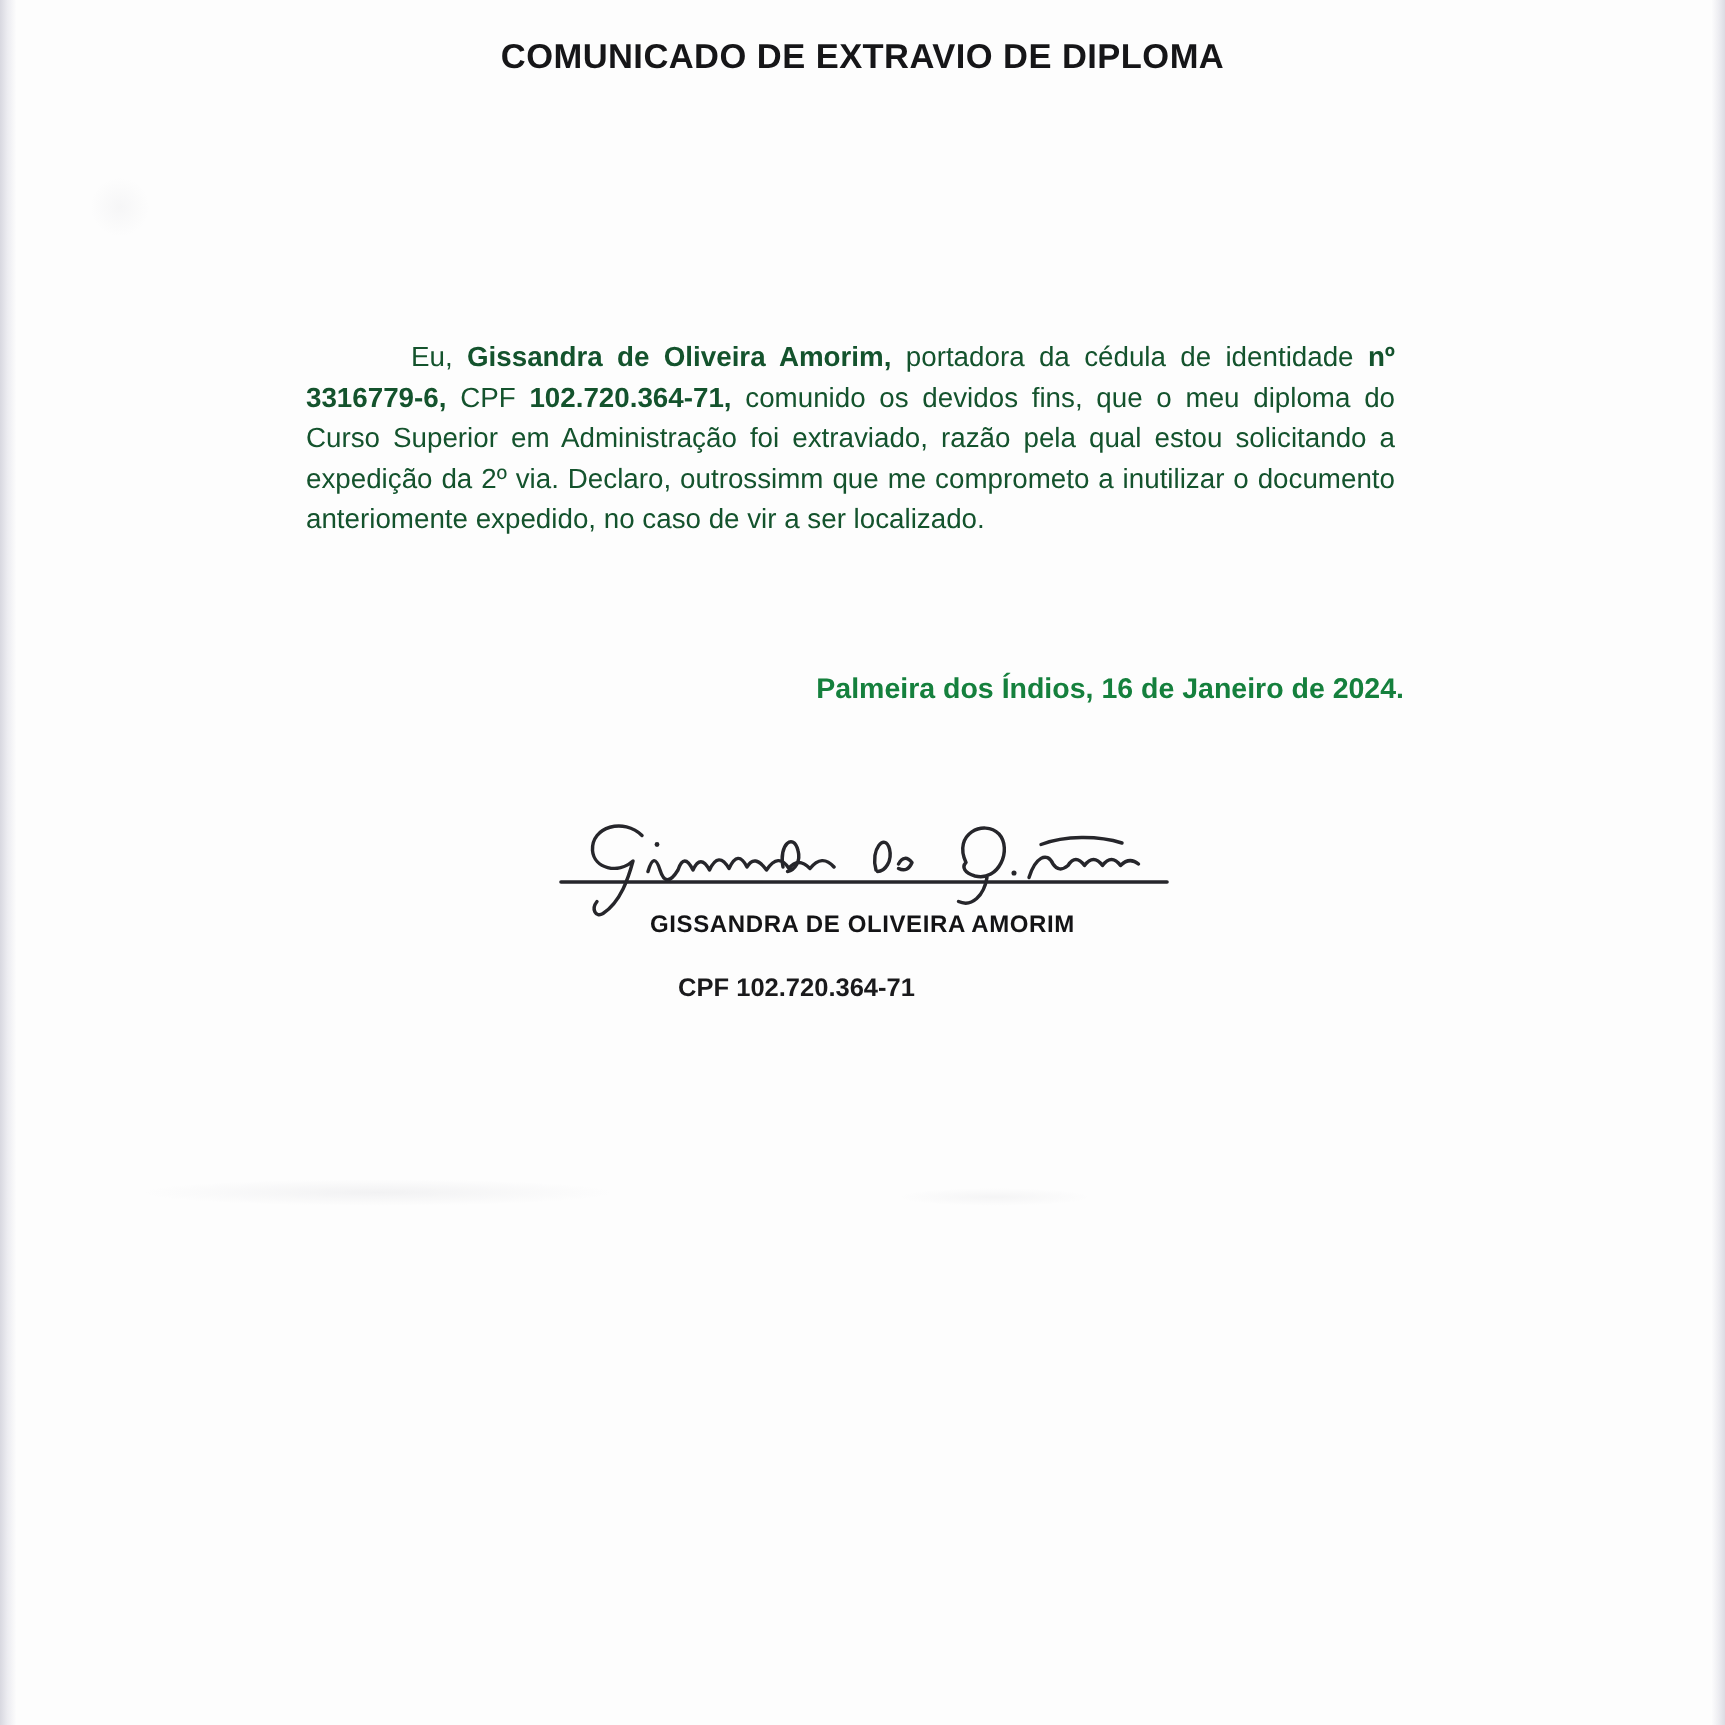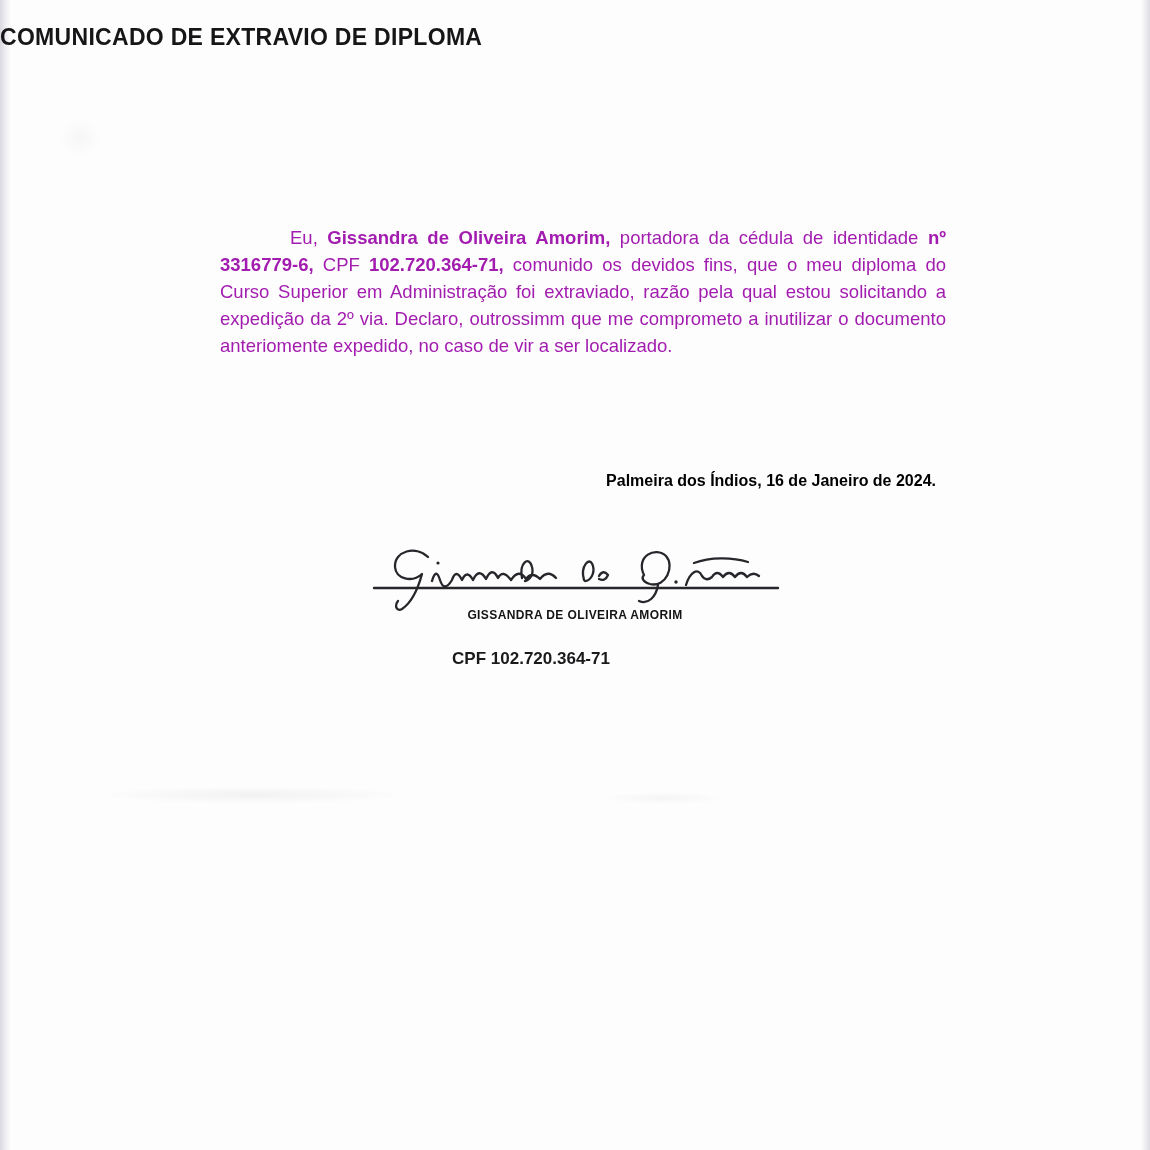--- a/index.html
+++ b/index.html
@@ -31,63 +31,64 @@
     right: 0;
     width: 9px;
     background: linear-gradient(to left, #dcdce3 0%, #eeeef2 50%, rgba(255,255,255,0) 100%);
   }
   .title {
     position: absolute;
     top: 24px;
     left: 0;
     width: 100%;
     margin: 0;
+    text-align: center;
     font-size: 23px;
     font-weight: 700;
     letter-spacing: 0.3px;
     color: #161618;
   }
   .body-par {
     position: absolute;
     top: 224px;
-    left: 220px;
+    left: 204px;
     width: 726px;
     margin: 0;
     font-size: 18.5px;
     line-height: 27px;
     text-align: justify;
     text-indent: 70px;
-    color: #a21caf;
+    color: #14532d;
   }
   .body-par .seg.bold { font-weight: 700; }
   .dateline {
     position: absolute;
-    top: 472px;
+    top: 449px;
     left: 210px;
     width: 726px;
     text-align: right;
-    font-size: 16px;
+    font-size: 19px;
     font-weight: 700;
-    color: #000000;
+    color: #15803d;
   }
   .sig-wrap {
     position: absolute;
     top: 543px;
     left: 372px;
     width: 408px;
     height: 80px;
   }
   .sig-wrap svg { display: block; }
   .sig-name {
     position: absolute;
     top: 608px;
     left: 0;
     width: 1150px;
     text-align: center;
-    font-size: 12px;
+    font-size: 16px;
     font-weight: 700;
     letter-spacing: 0.4px;
     color: #141416;
   }
   .sig-cpf {
     position: absolute;
     top: 649px;
     left: 0;
     width: 1062px;
     text-align: center;

